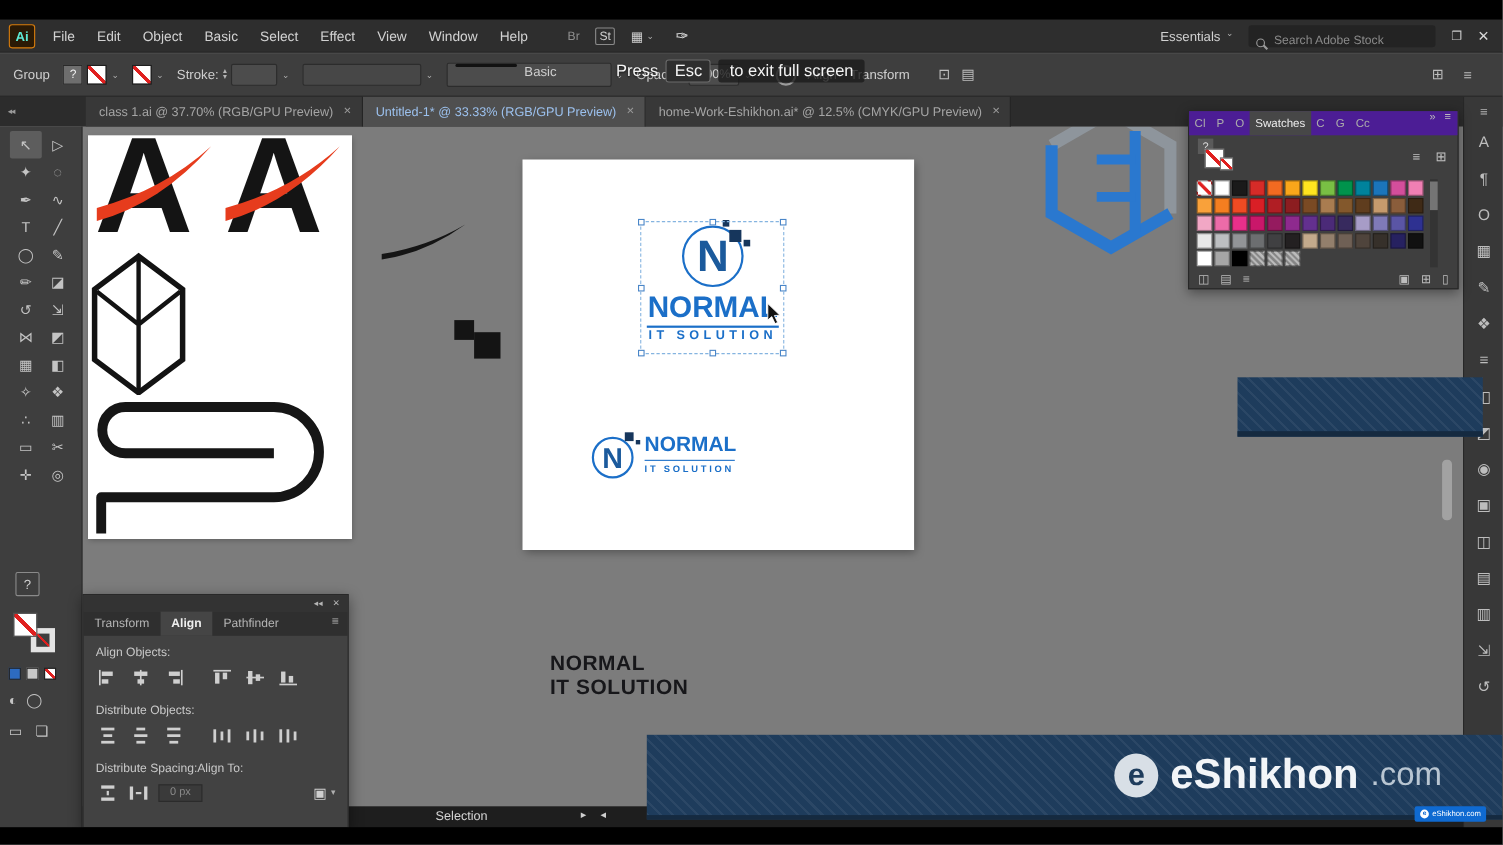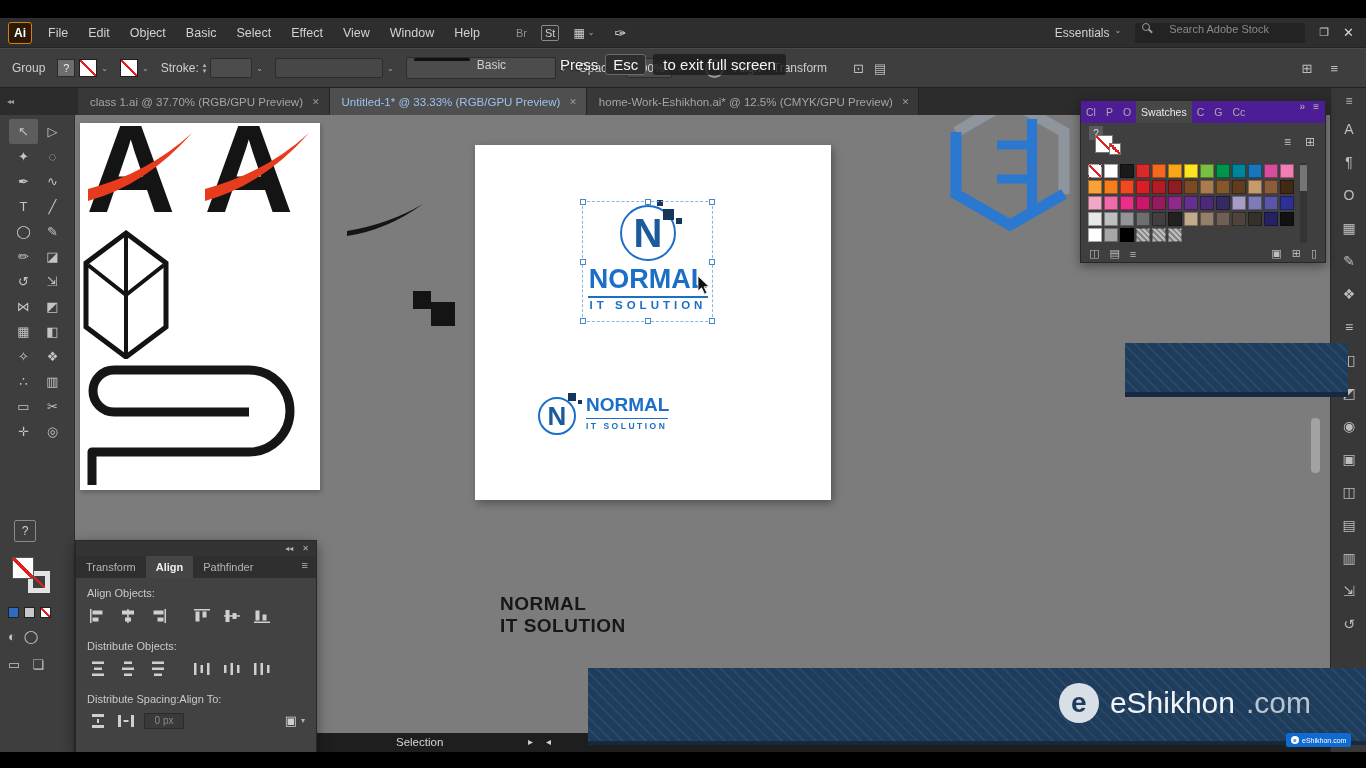--- a/index.html
+++ b/index.html
@@ -5,30 +5,30 @@
   *{margin:0;padding:0;box-sizing:border-box;font-family:"Liberation Sans","DejaVu Sans",sans-serif}
   body{background:#000}
   #screen{position:relative;width:1366px;height:768px;overflow:hidden;background:#7c7c7c}
 
   
   .lb{position:absolute;left:0;width:100%;background:#000;z-index:80}
   .lb.top{top:0;height:18px}.lb.bot{top:752px;height:16px}
 
   
   .menubar{position:absolute;left:0;top:18px;width:100%;height:30px;background:#2e2e2e;display:flex;align-items:center;z-index:10;border-bottom:1px solid #242424}
-  .ai-logo{width:24px;height:22px;margin:0 6px 0 8px;background:#2b1a05;border:1px solid #d97d0d;border-radius:3px;color:#ffffff;font-weight:700;font-size:12px;display:flex;align-items:center;justify-content:center}
+  .ai-logo{width:24px;height:22px;margin:0 6px 0 8px;background:#2b1a05;border:1px solid #d97d0d;border-radius:3px;color:#5eead4;font-weight:700;font-size:12px;display:flex;align-items:center;justify-content:center}
   .menu-item{font-size:12.5px;color:#d2d2d2;padding:0 10px;line-height:30px;cursor:default}
   .mb-br{color:#8f8f8f;font-size:11px;margin-left:26px}
   .mb-st{color:#cfcfcf;font-size:11px;border:1px solid #8a8a8a;border-radius:2px;padding:1px 3px;margin-left:14px}
   .mb-arrange{color:#cfcfcf;font-size:12px;margin-left:14px;display:flex;align-items:center;gap:3px}
   .mb-feather{color:#ececec;font-size:14px;margin-left:20px}
   .mb-right{margin-left:auto;display:flex;align-items:center;gap:14px;padding-right:12px}
   .workspace{display:flex;gap:5px;color:#d2d2d2;font-size:12px}
   .crt{font-size:8px;color:#b0b0b0}
-  .stock-search{display:flex;align-items:flex-start;gap:19px;width:170px;height:20px;background:#232323;border-radius:3px;padding:0 7px}
+  .stock-search{display:flex;align-items:flex-end;gap:8px;width:170px;height:20px;background:#232323;border-radius:3px;padding:0 7px}
   .mag{width:8px;height:8px;border:1.5px solid #9a9a9a;border-radius:50%;position:relative;flex:0 0 auto}
   .mag::after{content:'';position:absolute;width:5px;height:1.5px;background:#9a9a9a;transform:rotate(45deg);right:-4px;bottom:-2px}
   .stock-search input{background:transparent;border:none;outline:none;color:#bbb;font-size:11px;width:100%}
   .stock-search input::placeholder{color:#8a8a8a}
   .win-ic{color:#c9c9c9;font-size:11px}
   .win-close{color:#d9d9d9;font-size:13px}
 
   
   .controlbar{position:absolute;left:0;top:48px;width:100%;height:40px;background:#3e3e3e;border-top:1px solid #4a4a4a;border-bottom:1px solid #232323;display:flex;align-items:center;padding:0 12px;z-index:10;color:#cfcfcf;font-size:12px}
   .cb-group{display:flex;align-items:center;gap:4px;margin-right:12px}
@@ -166,21 +166,21 @@
   .ap-bottom{display:flex;align-items:center;gap:7px}
   .ap-spacing-val{width:40px;height:16px;background:#3a3a3a;border:1px solid #2b2b2b;color:#8a8a8a;font-size:10px;display:flex;align-items:center;justify-content:center}
   .ap-alignto{margin-left:auto;display:flex;align-items:center;gap:4px;color:#c9c9c9}
   .ato-icon{font-size:13px;color:#cfcfcf}
 
   
   .stripe-rect{position:absolute;left:1125px;top:343px;width:223px;height:54px;background:#1e3c5c;background-image:repeating-linear-gradient(45deg,rgba(255,255,255,.06) 0 2px,transparent 2px 8px);border-bottom:5px solid #152a40;z-index:45}
   .banner{position:absolute;left:588px;top:668px;width:778px;height:77px;background:#1e3c5c;background-image:repeating-linear-gradient(45deg,rgba(255,255,255,.06) 0 2px,transparent 2px 8px);border-bottom:4px solid #152a40;z-index:45}
   .banner-inner{position:absolute;right:55px;top:15px;display:flex;align-items:center;gap:11px}
   .banner-logo{width:40px;height:40px;border-radius:50%;background:#d8dfe6;color:#1e3c5c;font-weight:800;font-size:28px;display:flex;align-items:center;justify-content:center}
-  .banner-brand{font-size:30px;font-weight:400;color:#f2f5f8}
+  .banner-brand{font-size:38px;font-weight:700;color:#f2f5f8}
   .banner-suffix{font-size:30px;font-weight:400;color:#b9c6d2}
   .badge{position:absolute;left:1286px;top:733px;height:14px;background:#0f6ad1;border-radius:2px;display:flex;align-items:center;gap:3px;padding:0 5px;z-index:82}
   .badge-dot{width:8px;height:8px;border-radius:50%;background:#fff;color:#0f6ad1;font-size:6px;font-weight:800;display:flex;align-items:center;justify-content:center}
   .badge-text{color:#fff;font-size:7px}
 
   
   .toast{position:absolute;left:560px;top:54px;display:flex;align-items:center;gap:7px;z-index:50;font-size:15px;color:#f5f5f5;text-shadow:0 1px 2px rgba(0,0,0,.8)}
   .toast-key{background:#2e2e2e;border:1px solid #6a6a6a;border-radius:3px;padding:1px 7px;text-shadow:none}
   .toast-post{background:rgba(28,28,28,.8);border-radius:3px;padding:2px 10px;text-shadow:none}
 </style>

